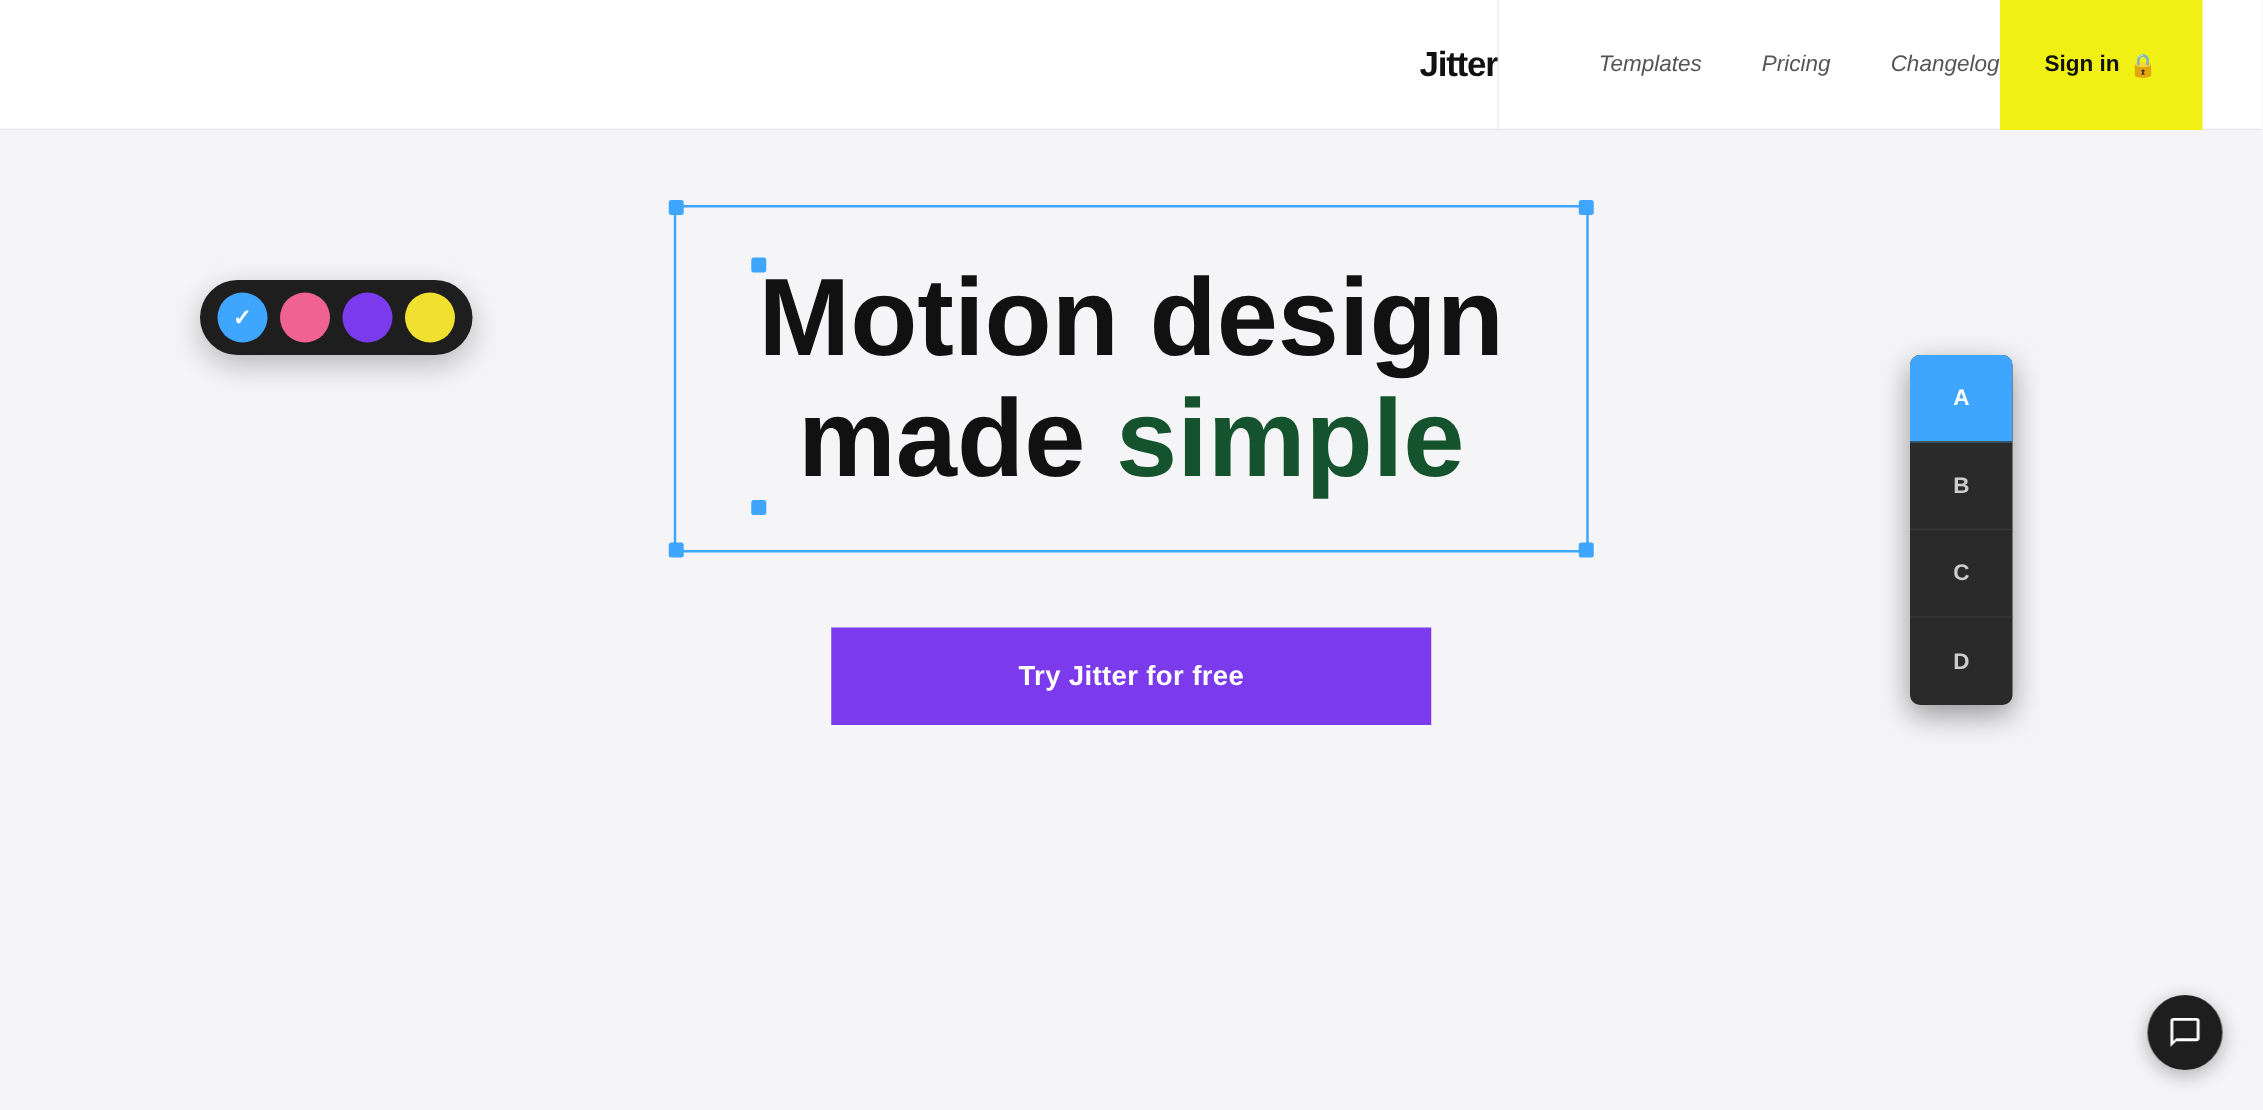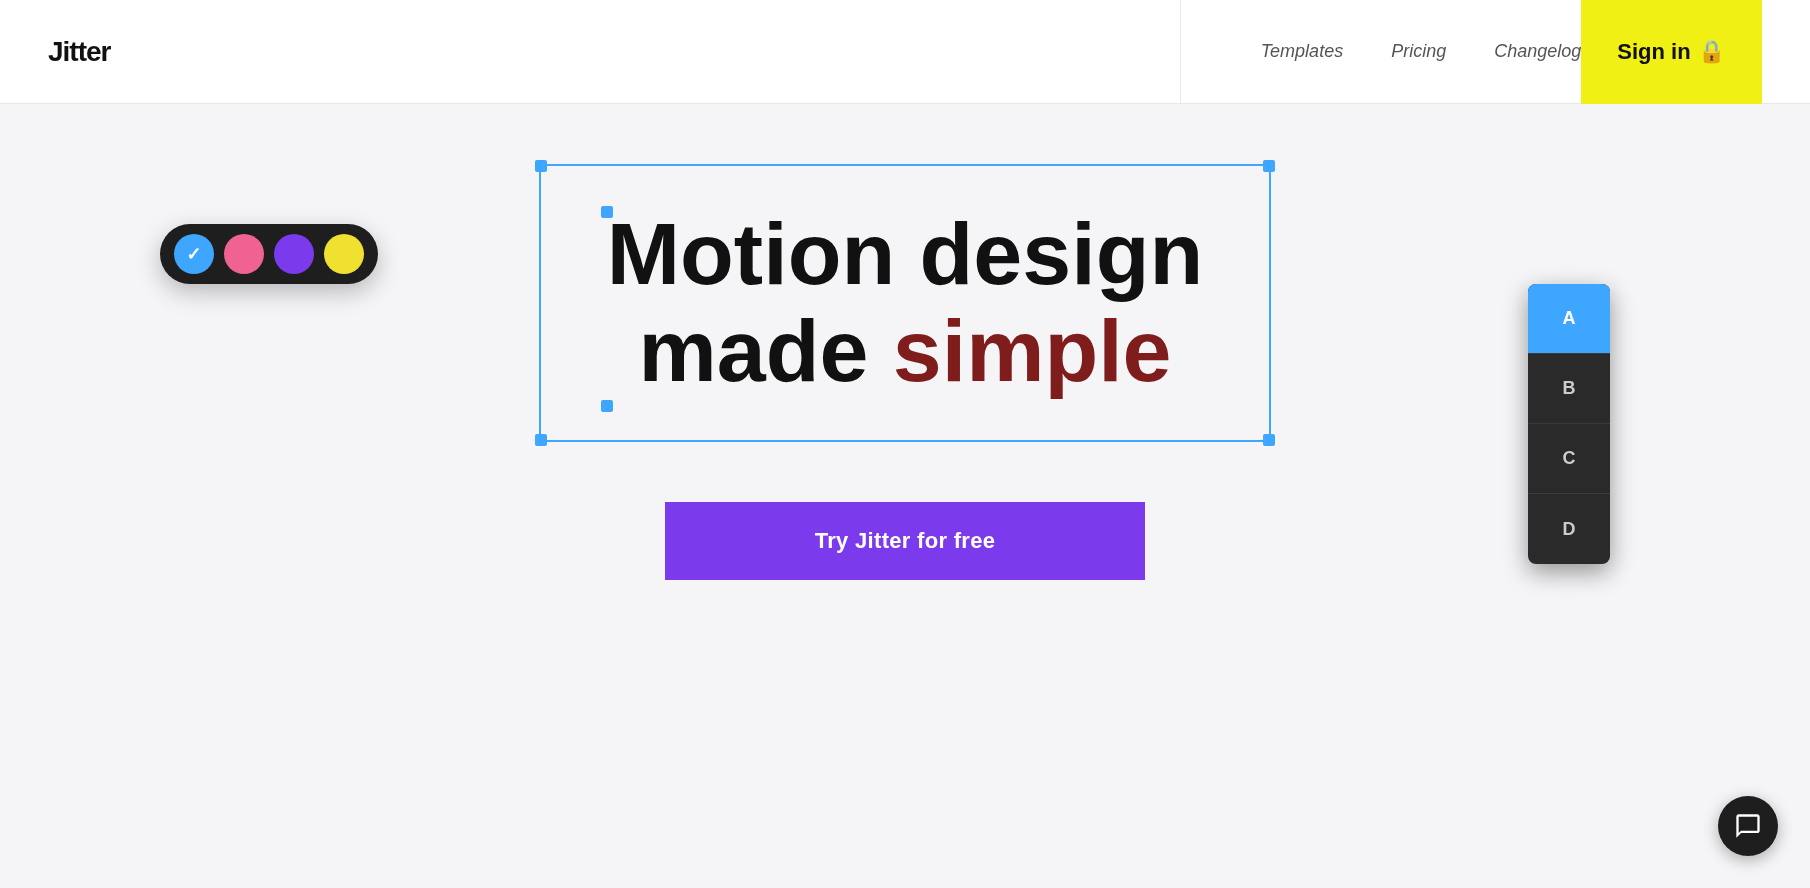--- a/index.html
+++ b/index.html
@@ -9,21 +9,21 @@
       background: #f5f5f7;
       width: 1810px;
       min-height: 888px;
       overflow-x: hidden;
     }
 
     
     nav {
       display: flex;
       align-items: center;
-      justify-content: space-between;
+      justify-content: flex-end;
       padding: 0 48px;
       height: 104px;
       background: #fff;
       border-bottom: 1px solid #e8e8e8;
     }
 
     .logo {
       font-size: 28px;
       font-weight: 800;
       color: #111;
@@ -44,21 +44,21 @@
       font-size: 18px;
       color: #555;
       text-decoration: none;
       cursor: pointer;
     }
 
     .sign-in-btn {
       background: #f0f014;
       border: none;
       padding: 18px 36px;
-      font-size: 22px;
+      font-size: 18px;
       font-weight: 700;
       color: #111;
       cursor: pointer;
       display: flex;
       align-items: center;
       gap: 8px;
       height: 104px;
     }
 
     
@@ -135,21 +135,21 @@
 
     .hero-text {
       font-size: 88px;
       font-weight: 900;
       color: #111;
       line-height: 1.1;
       text-align: center;
     }
 
     .hero-text .highlight {
-      color: #7f1d1d;
+      color: #14532d;
     }
 
     
     .font-panel {
       position: absolute;
       top: 180px;
       right: 200px;
       background: #2a2a2a;
       border-radius: 8px;
       width: 82px;

